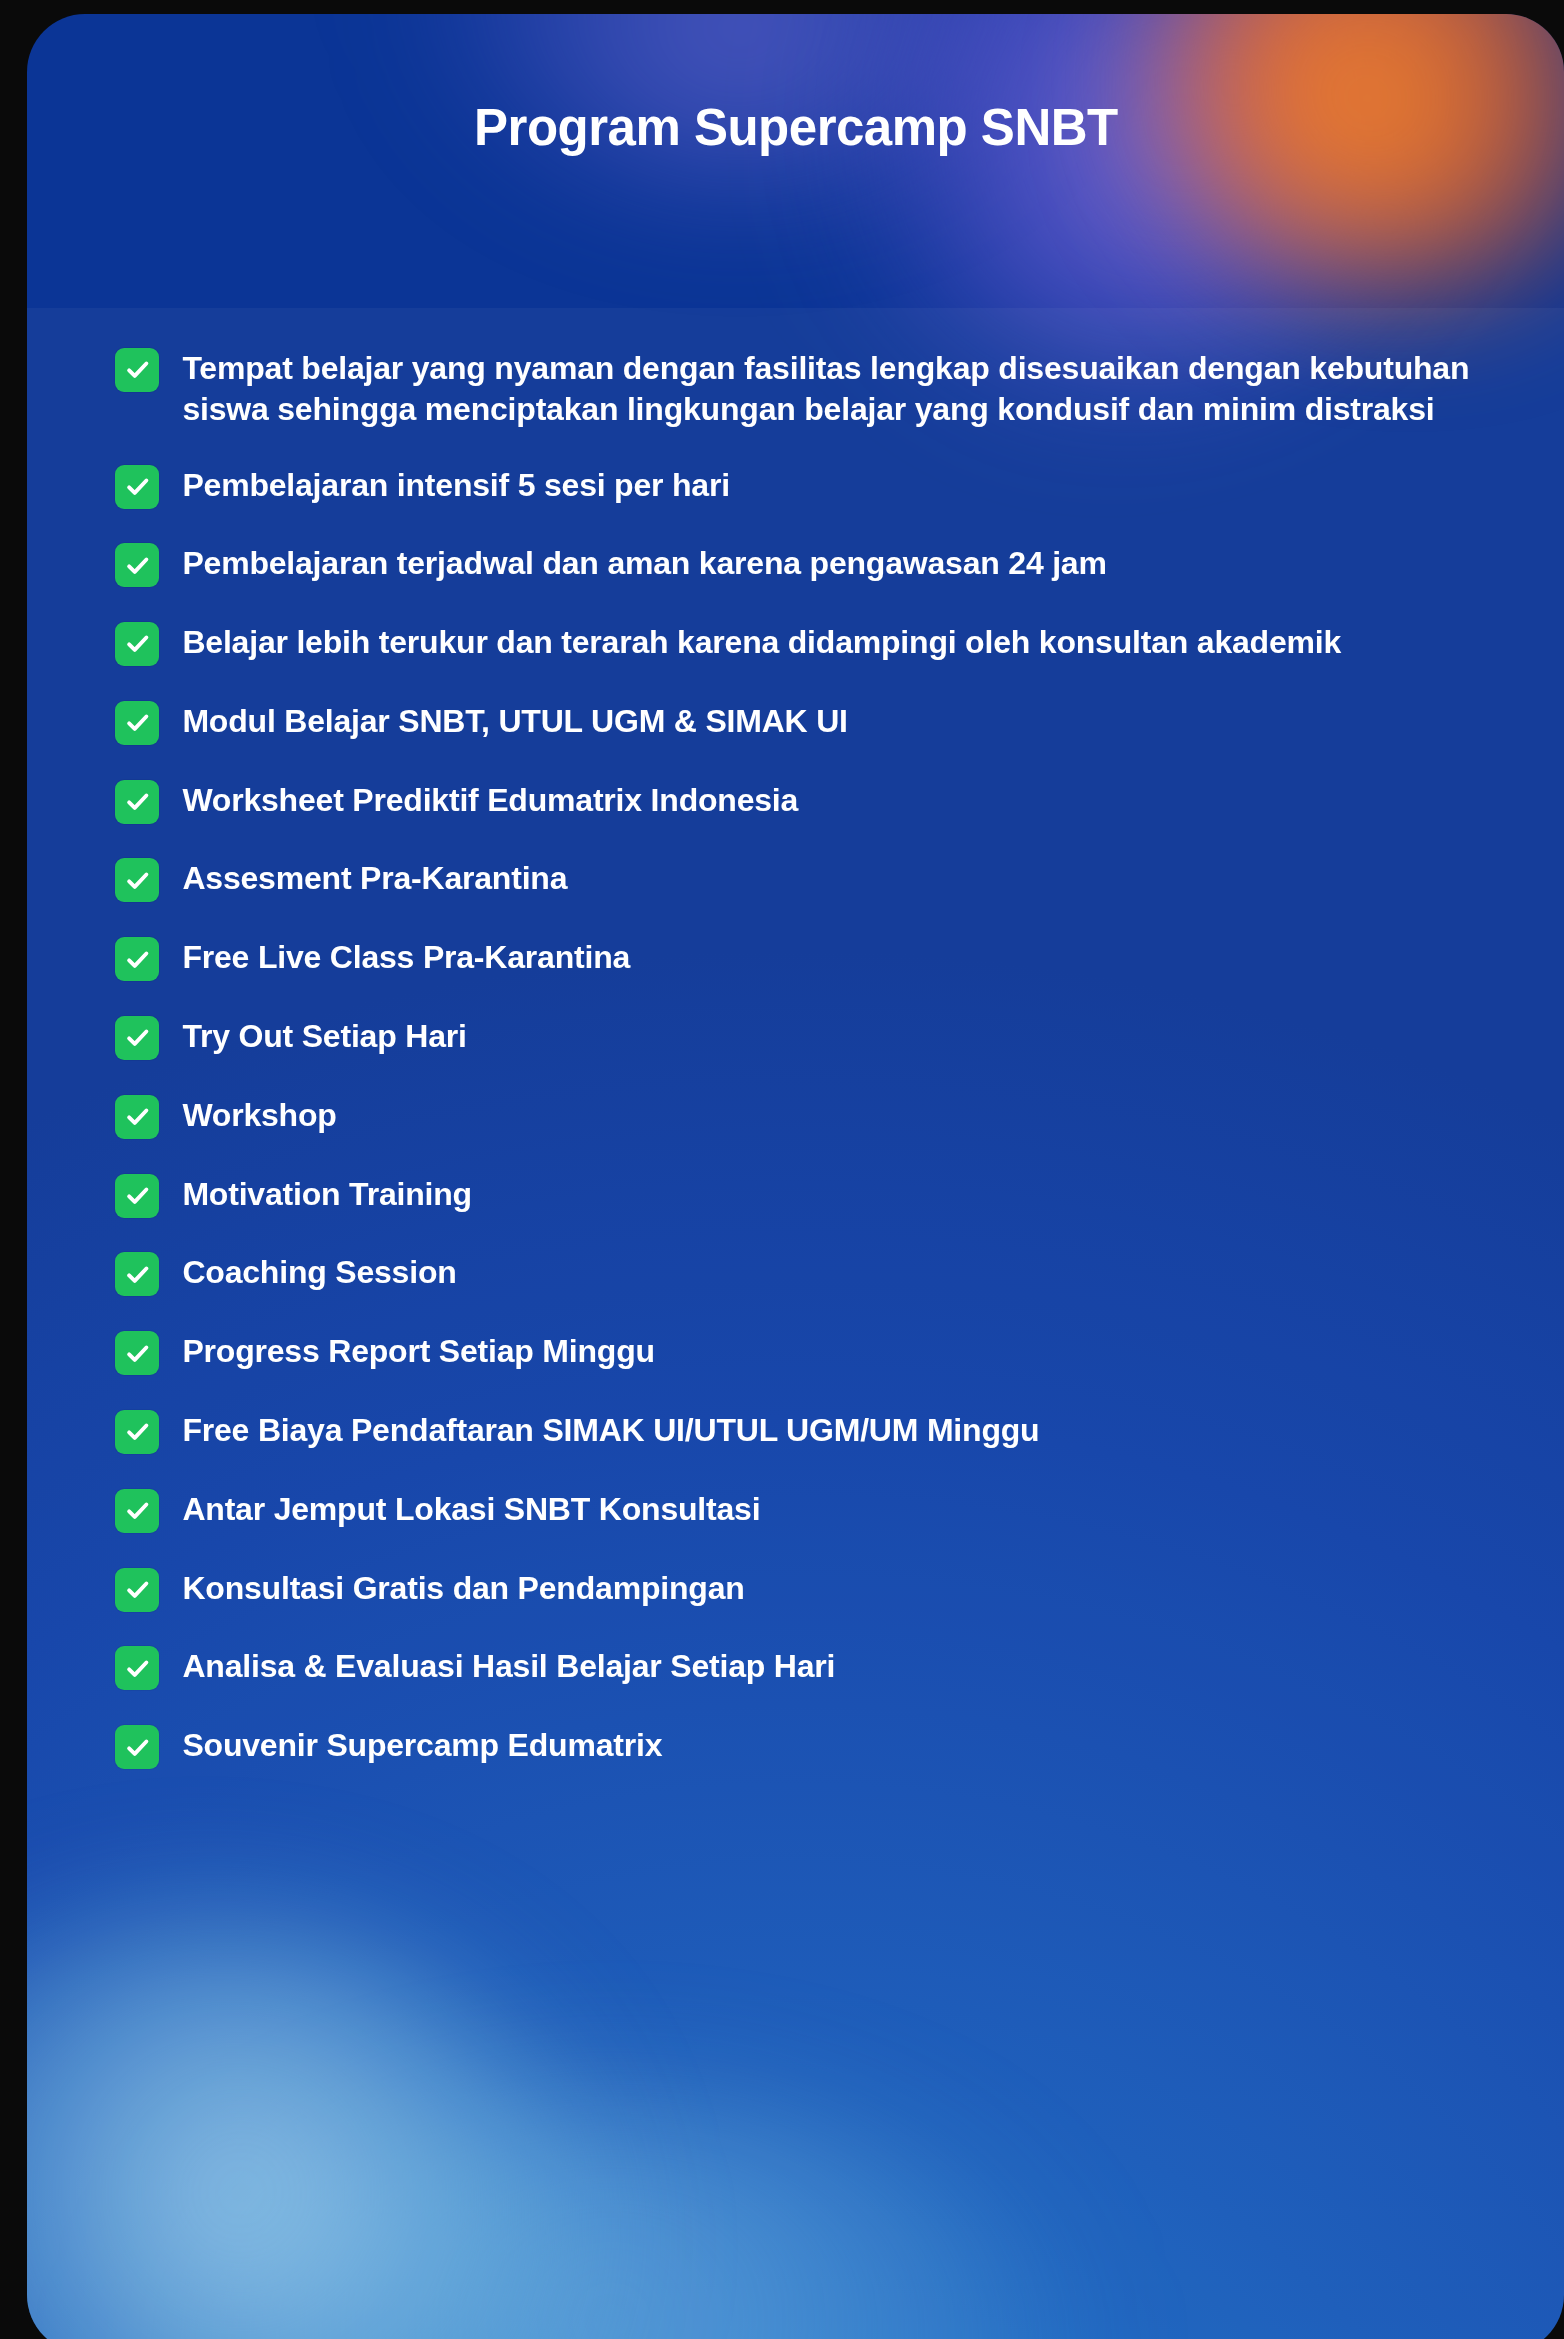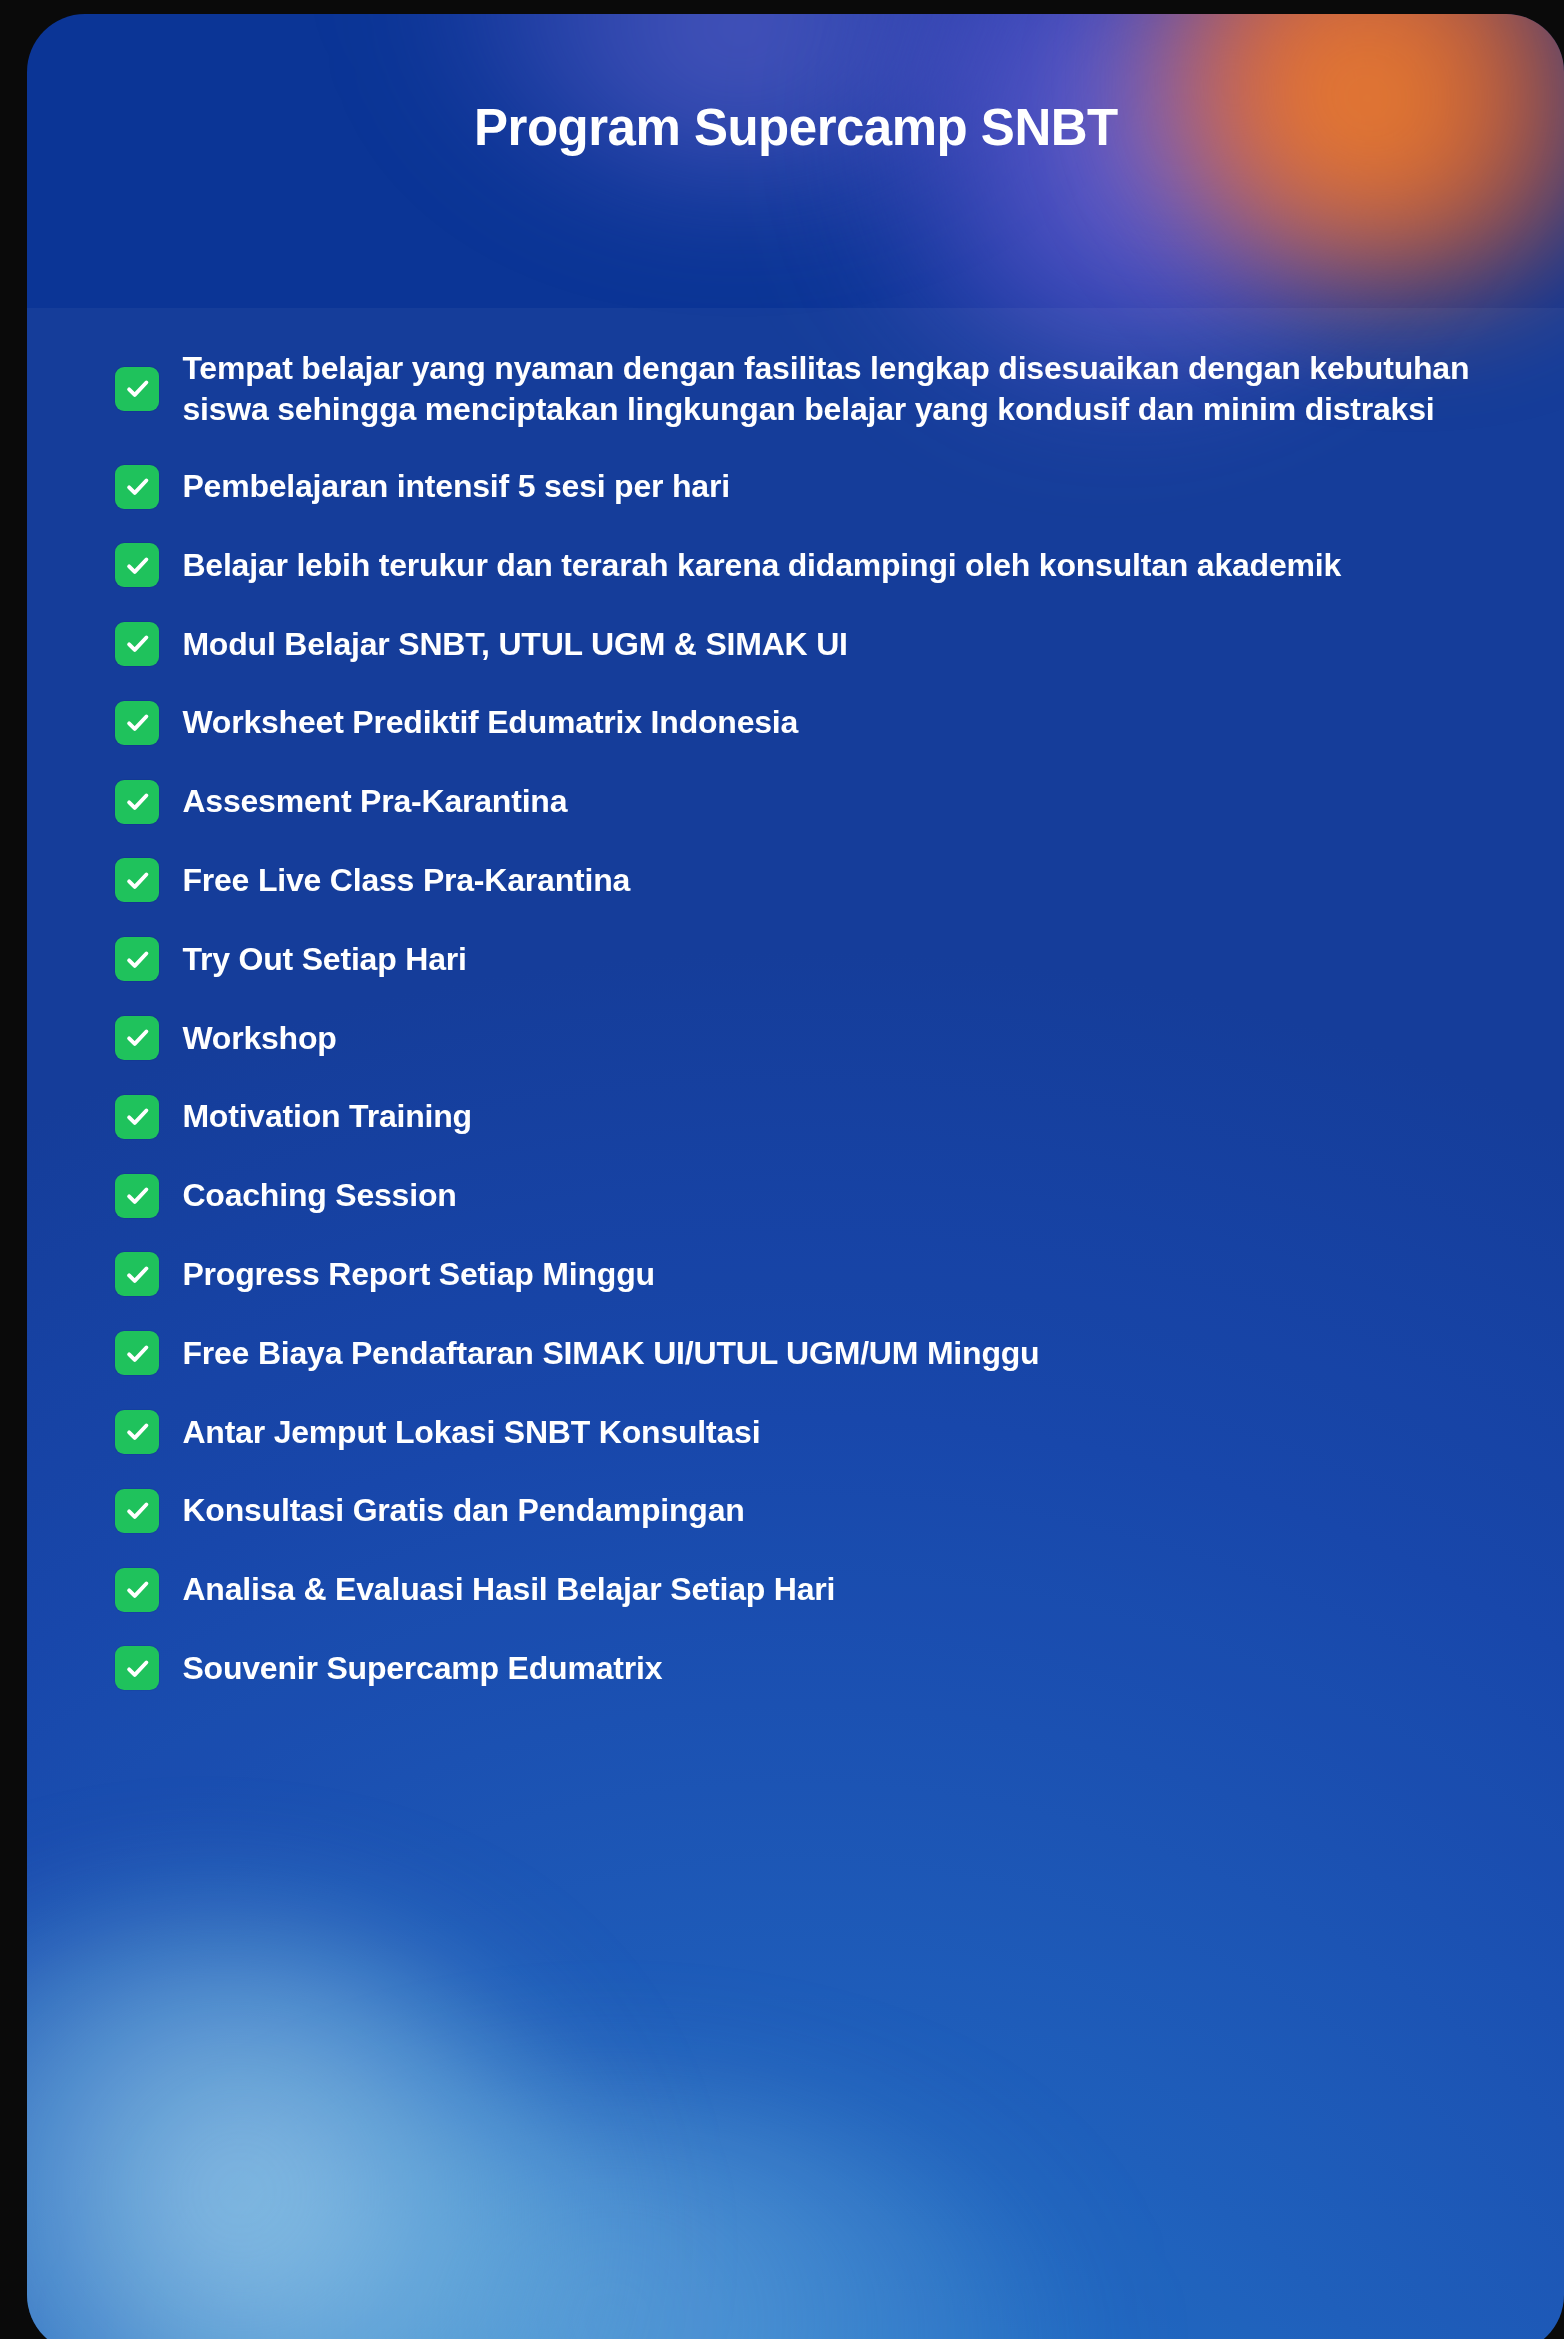--- a/index.html
+++ b/index.html
@@ -106,21 +106,21 @@
 
   #list {
     position: absolute;
     left: 88px;
     top: 38px;
     width: 1389px;
   }
 
   .item {
     display: flex;
-    align-items: center;
+    align-items: flex-start;
     margin-bottom: 33px;
   }
 
   .check {
     flex: 0 0 auto;
     width: 44px;
     height: 44px;
     border-radius: 9.1px;
     background: #1fc25c;
     margin-right: 23px;
@@ -168,20 +168,28 @@
 
         <div class="item">
           <span class="check">
             <svg width="27.4" height="27.4" viewBox="0 0 24 24">
                 <path d="M4.5 12.6 L9.4 17.4 L19.6 6.6" fill="none" stroke="#ffffff" stroke-width="3.4" stroke-linecap="round" stroke-linejoin="round"></path>
               </svg>
           </span>
           <span class="label">Pembelajaran intensif 5 sesi per hari</span>
         </div>
 
+        <div class="item">
+          <span class="check">
+            <svg width="27.4" height="27.4" viewBox="0 0 24 24">
+                <path d="M4.5 12.6 L9.4 17.4 L19.6 6.6" fill="none" stroke="#ffffff" stroke-width="3.4" stroke-linecap="round" stroke-linejoin="round"></path>
+              </svg>
+          </span>
+          <span class="label">Pembelajaran terjadwal dan aman karena pengawasan 24 jam</span>
+        </div>
 
         <div class="item">
           <span class="check">
             <svg width="27.4" height="27.4" viewBox="0 0 24 24">
                 <path d="M4.5 12.6 L9.4 17.4 L19.6 6.6" fill="none" stroke="#ffffff" stroke-width="3.4" stroke-linecap="round" stroke-linejoin="round"></path>
               </svg>
           </span>
           <span class="label">Belajar lebih terukur dan terarah karena didampingi oleh konsultan akademik</span>
         </div>
 

